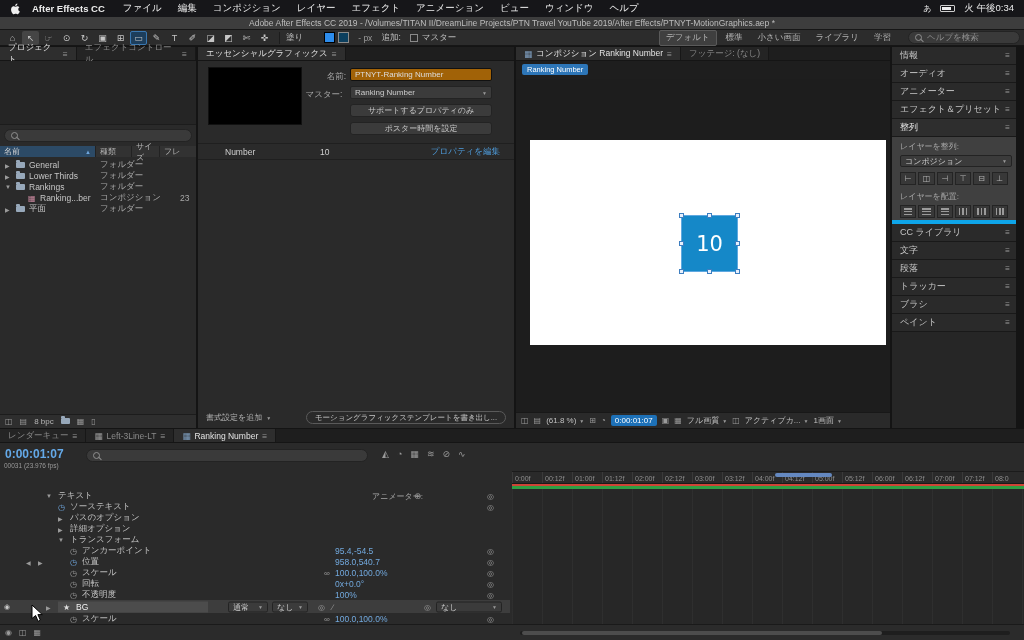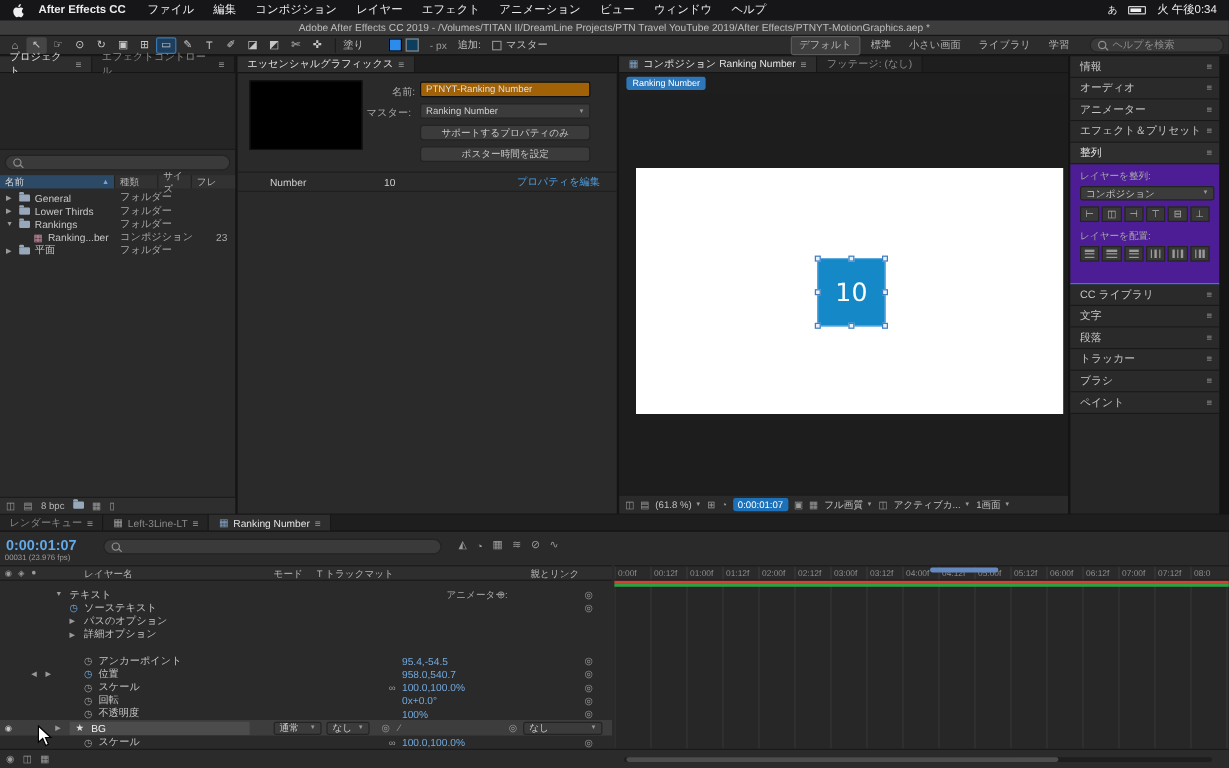--- a/index.html
+++ b/index.html
@@ -205,20 +205,29 @@
   <div class="p btn" style="left:152px;top:75px;width:142px;height:13px">
       <span>ポスター時間を設定</span>
     </div>
   <div class="p" style="left:0;top:96px;width:316px;height:1px;background:#1f1f1f"></div>
   <div class="p" style="left:0;top:97px;width:316px;height:15px">
     <span class="ts" style="left:27px;font-size:8.5px;color:#d0d0d0">Number</span>
     <span class="ts" style="left:122px;font-size:8.5px;color:#d0d0d0">10</span>
     <span class="ts" style="right:14px;font-size:8.5px;color:#4f9fe0">プロパティを編集</span>
   </div>
   <div class="p" style="left:0;top:112px;width:316px;height:1px;background:#1f1f1f"></div>
+  <div class="p f" style="left:0;bottom:3px;width:316px;height:15px;padding:0 8px;justify-content:space-between">
+    <span class="f" style="gap:4px;font-size:8px;color:#b5b5b5">
+        <span>書式設定を追加</span>
+        <span class="car ico" style="font-size:5px">▼</span>
+      </span>
+    <span class="f" style="height:13px;border:1px solid #5a5a5a;border-radius:7px;padding:0 8px;font-size:7.5px;color:#c8c8c8">
+        <span>モーショングラフィックステンプレートを書き出し...</span>
+      </span>
+  </div>
 </div>
 
 <div class="p" style="left:516px;top:47px;width:374px;height:381px;background:#1e1e1e">
   <div class="tabbar">
     <div class="tab on">
         <span class="ico" style="color:#7f9fc0">▦</span>
         <span style="color:#e3e3e3">コンポジション Ranking Number</span>
         <span class="ico">≡</span>
       </div>
     <div class="tab">
@@ -292,21 +301,21 @@
       </div>
       <div class="sbh">
         <span>エフェクト＆プリセット</span>
         <span class="ico" style="font-size:8px">≡</span>
       </div>
     </div>
   <div class="sbh" style="background:#2e2e2e;color:#e3e3e3">
       <span>整列</span>
       <span class="ico" style="font-size:8px">≡</span>
     </div>
-  <div style="background:#4c1d95;border-bottom:1px solid #0ea5e9;padding:4px 8px 18px">
+  <div style="background:#404040;border-bottom:4px solid #0ea5e9;padding:4px 8px 2px">
     <div style="font-size:8px;color:#a8a8a8">レイヤーを整列:</div>
     <div class="dd" style="width:112px;height:12px;margin:3px 0 5px">
         <span>コンポジション</span>
         <span class="car">▼</span>
       </div>
     <div style="display:flex;gap:2px">
 
     <span class="alnbtn">
           <span>⊢</span>
         </span>
@@ -414,29 +423,20 @@
     </div>
   <div class="p f" style="left:382px;top:20px;gap:8px;font-size:9px">
     <span class="ico">◭</span>
     <span class="ico">◔</span>
     <span class="ico">▦</span>
     <span class="ico">≋</span>
     <span class="ico">⊘</span>
     <span class="ico">∿</span>
   </div>
 
-  <div class="p hbar" style="left:0;top:42px;width:510px">
-    <span class="ts ico" style="left:4px;font-size:7px">◉</span>
-    <span class="ts ico" style="left:15px;font-size:7px">◈</span>
-    <span class="ts ico" style="left:26px;font-size:7px">●</span>
-    <span class="ts" style="left:70px;font-size:8px;color:#b5b5b5">レイヤー名</span>
-    <span class="ts" style="left:228px;font-size:8px;color:#b5b5b5">モード</span>
-    <span class="ts" style="left:264px;font-size:8px;color:#b5b5b5">T トラックマット</span>
-    <span class="ts" style="left:442px;font-size:8px;color:#b5b5b5">親とリンク</span>
-  </div>
 
   <div class="p" style="left:512px;top:42px;width:512px;height:13px;background:#2a2a2a;border-top:1px solid #1b1b1b;border-bottom:1px solid #1b1b1b;display:flex;overflow:hidden">
     <div style="display:flex">
 
     <span style="width:30px;flex:none;font-size:7px;color:#8f8f8f;padding:3px 0 0 2px;border-left:1px solid #3a3a3a">0:00f</span>
         <span style="width:30px;flex:none;font-size:7px;color:#8f8f8f;padding:3px 0 0 2px;border-left:1px solid #3a3a3a">00:12f</span>
         <span style="width:30px;flex:none;font-size:7px;color:#8f8f8f;padding:3px 0 0 2px;border-left:1px solid #3a3a3a">01:00f</span>
         <span style="width:30px;flex:none;font-size:7px;color:#8f8f8f;padding:3px 0 0 2px;border-left:1px solid #3a3a3a">01:12f</span>
         <span style="width:30px;flex:none;font-size:7px;color:#8f8f8f;padding:3px 0 0 2px;border-left:1px solid #3a3a3a">02:00f</span>
         <span style="width:30px;flex:none;font-size:7px;color:#8f8f8f;padding:3px 0 0 2px;border-left:1px solid #3a3a3a">02:12f</span>
@@ -472,20 +472,24 @@
     <span class="ts ico" style="left:487px;font-size:8px">◎</span>
   </div>
   <div class="trow" style="top:83px">
     <span class="ts ico" style="left:58px;font-size:6px">▶</span>
     <span class="ts" style="left:70px">パスのオプション</span>
   </div>
   <div class="trow" style="top:94px">
     <span class="ts ico" style="left:58px;font-size:6px">▶</span>
     <span class="ts" style="left:70px">詳細オプション</span>
   </div>
+  <div class="trow" style="top:105px">
+    <span class="ts ico" style="left:58px;font-size:6px">▼</span>
+    <span class="ts" style="left:70px">トランスフォーム</span>
+  </div>
   <div class="trow" style="top:116px">
     <span class="ts ico" style="left:70px;font-size:8px">◷</span>
     <span class="ts" style="left:82px">アンカーポイント</span>
     <span class="ts val" style="left:335px">95.4,-54.5</span>
     <span class="ts ico" style="left:487px;font-size:8px">◎</span>
   </div>
   <div class="trow" style="top:127px">
     <span class="ts ico" style="left:26px;font-size:6px">◀</span>
     <span class="ts ico" style="left:38px;font-size:6px">▶</span>
     <span class="ts" style="left:70px;color:#6fa6dd;font-size:8px">◷</span>

